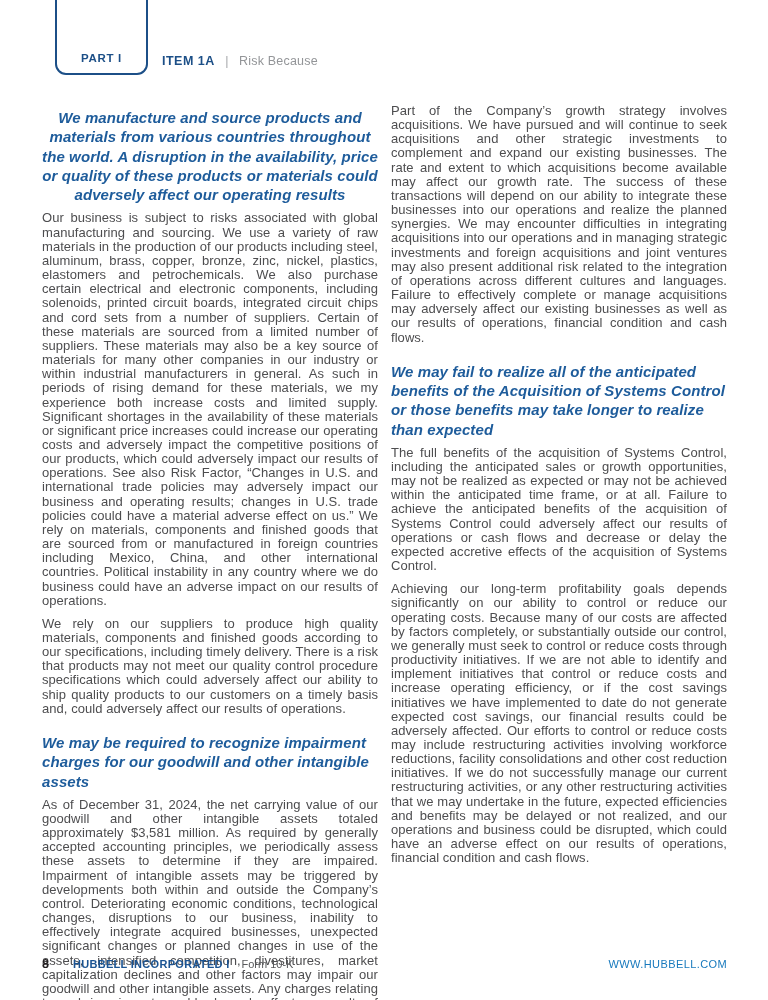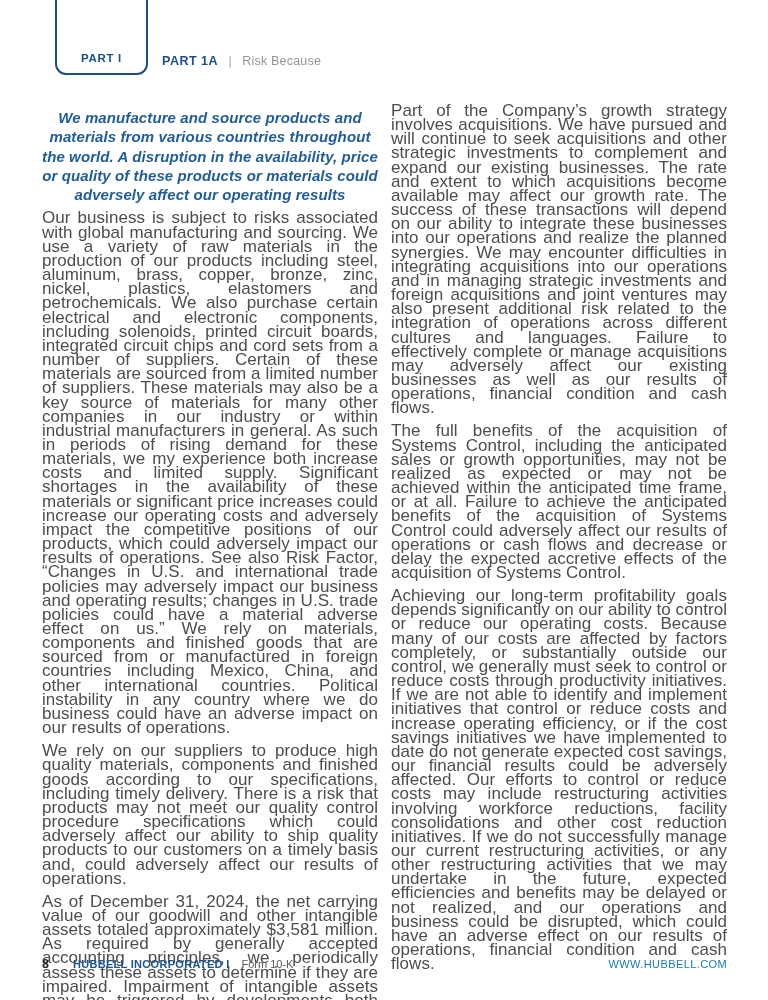--- a/index.html
+++ b/index.html
@@ -48,21 +48,21 @@
     color:#1e5c9b;
     font-weight:bold; font-style:italic;
     font-size:15px; line-height:19.3px;
     margin:17px 0 7px 0;
     letter-spacing:0.1px;
   }
   .risk-heading.first { margin-top:4px;text-align:center; }
 
   .body-p {
     color:#4d4d4f;
-    font-size:17px; line-height:14.15px;
+    font-size:13px; line-height:14.15px;
     text-align:justify;
     margin:0 0 9px 0;
     letter-spacing:0.05px;
   }
 
   
   .footer {
     position:absolute; left:42px; right:41px; top:957px;
     display:flex; justify-content:space-between; align-items:baseline;
     font-size:11px;
@@ -75,34 +75,36 @@
 </style>
 </head>
 <body>
 
 <div class="page">
 
   <div class="part-box">
     <span class="part-label">PART I</span>
   </div>
   <div class="item-row">
-    <span class="item-label">PART 1A</span>
+    <span class="item-label">ITEM 1A</span>
     <span class="item-sep">|</span>
     <span class="section-title">Risk Because</span>
   </div>
 
   <div class="columns">
     <div class="col">
       <div class="risk-heading first">We manufacture and source products and materials from various countries throughout the world. A disruption in the availability, price or quality of these products or materials could adversely affect our operating results</div>
       <p class="body-p">Our business is subject to risks associated with global manufacturing and sourcing. We use a variety of raw materials in the production of our products including steel, aluminum, brass, copper, bronze, zinc, nickel, plastics, elastomers and petrochemicals. We also purchase certain electrical and electronic components, including solenoids, printed circuit boards, integrated circuit chips and cord sets from a number of suppliers. Certain of these materials are sourced from a limited number of suppliers. These materials may also be a key source of materials for many other companies in our industry or within industrial manufacturers in general. As such in periods of rising demand for these materials, we my experience both increase costs and limited supply. Significant shortages in the availability of these materials or significant price increases could increase our operating costs and adversely impact the competitive positions of our products, which could adversely impact our results of operations. See also Risk Factor, “Changes in U.S. and international trade policies may adversely impact our business and operating results; changes in U.S. trade policies could have a material adverse effect on us.” We rely on materials, components and finished goods that are sourced from or manufactured in foreign countries including Mexico, China, and other international countries. Political instability in any country where we do business could have an adverse impact on our results of operations.</p>
       <p class="body-p">We rely on our suppliers to produce high quality materials, components and finished goods according to our specifications, including timely delivery. There is a risk that products may not meet our quality control procedure specifications which could adversely affect our ability to ship quality products to our customers on a timely basis and, could adversely affect our results of operations.</p>
+      <div class="risk-heading">We may be required to recognize impairment charges for our goodwill and other intangible assets</div>
       <p class="body-p">As of December 31, 2024, the net carrying value of our goodwill and other intangible assets totaled approximately $3,581 million. As required by generally accepted accounting principles, we periodically assess these assets to determine if they are impaired. Impairment of intangible assets may be triggered by developments both within and outside the Company’s control. Deteriorating economic conditions, technological changes, disruptions to our business, inability to effectively integrate acquired businesses, unexpected significant changes or planned changes in use of the assets, intensified competition, divestitures, market capitalization declines and other factors may impair our goodwill and other intangible assets. Any charges relating to such impairments could adversely affect our results of operations in the periods an impairment is recognized.</p>
     </div>
     <div class="col">
       <p class="body-p">Part of the Company’s growth strategy involves acquisitions. We have pursued and will continue to seek acquisitions and other strategic investments to complement and expand our existing businesses. The rate and extent to which acquisitions become available may affect our growth rate. The success of these transactions will depend on our ability to integrate these businesses into our operations and realize the planned synergies. We may encounter difficulties in integrating acquisitions into our operations and in managing strategic investments and foreign acquisitions and joint ventures may also present additional risk related to the integration of operations across different cultures and languages. Failure to effectively complete or manage acquisitions may adversely affect our existing businesses as well as our results of operations, financial condition and cash flows.</p>
+      <div class="risk-heading">We may fail to realize all of the anticipated benefits of the Acquisition of Systems Control or those benefits may take longer to realize than expected</div>
       <p class="body-p">The full benefits of the acquisition of Systems Control, including the anticipated sales or growth opportunities, may not be realized as expected or may not be achieved within the anticipated time frame, or at all. Failure to achieve the anticipated benefits of the acquisition of Systems Control could adversely affect our results of operations or cash flows and decrease or delay the expected accretive effects of the acquisition of Systems Control.</p>
       <p class="body-p">Achieving our long-term profitability goals depends significantly on our ability to control or reduce our operating costs. Because many of our costs are affected by factors completely, or substantially outside our control, we generally must seek to control or reduce costs through productivity initiatives. If we are not able to identify and implement initiatives that control or reduce costs and increase operating efficiency, or if the cost savings initiatives we have implemented to date do not generate expected cost savings, our financial results could be adversely affected. Our efforts to control or reduce costs may include restructuring activities involving workforce reductions, facility consolidations and other cost reduction initiatives. If we do not successfully manage our current restructuring activities, or any other restructuring activities that we may undertake in the future, expected efficiencies and benefits may be delayed or not realized, and our operations and business could be disrupted, which could have an adverse effect on our results of operations, financial condition and cash flows.</p>
     </div>
   </div>
 
   <div class="footer">
     <div class="footer-left">
       <span class="page-number">8</span>
       <span class="footer-company">HUBBELL INCORPORATED I</span>
       <span class="footer-form">Form 10-K</span>

